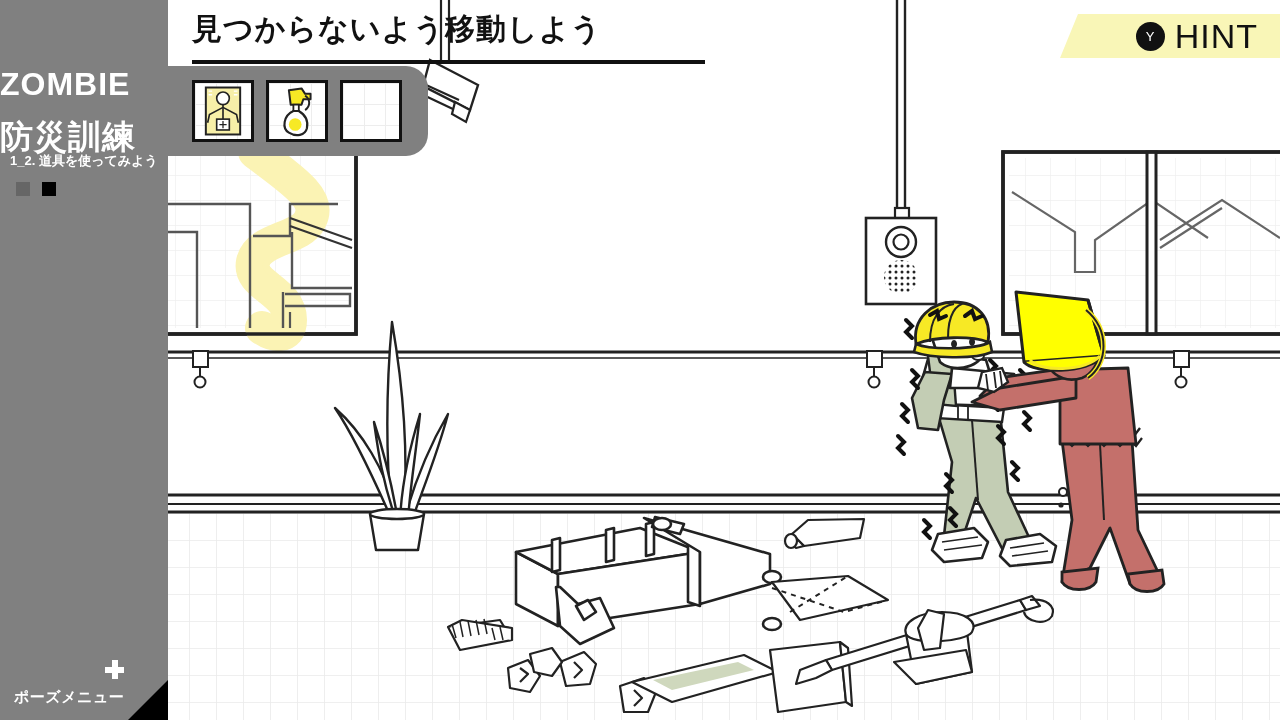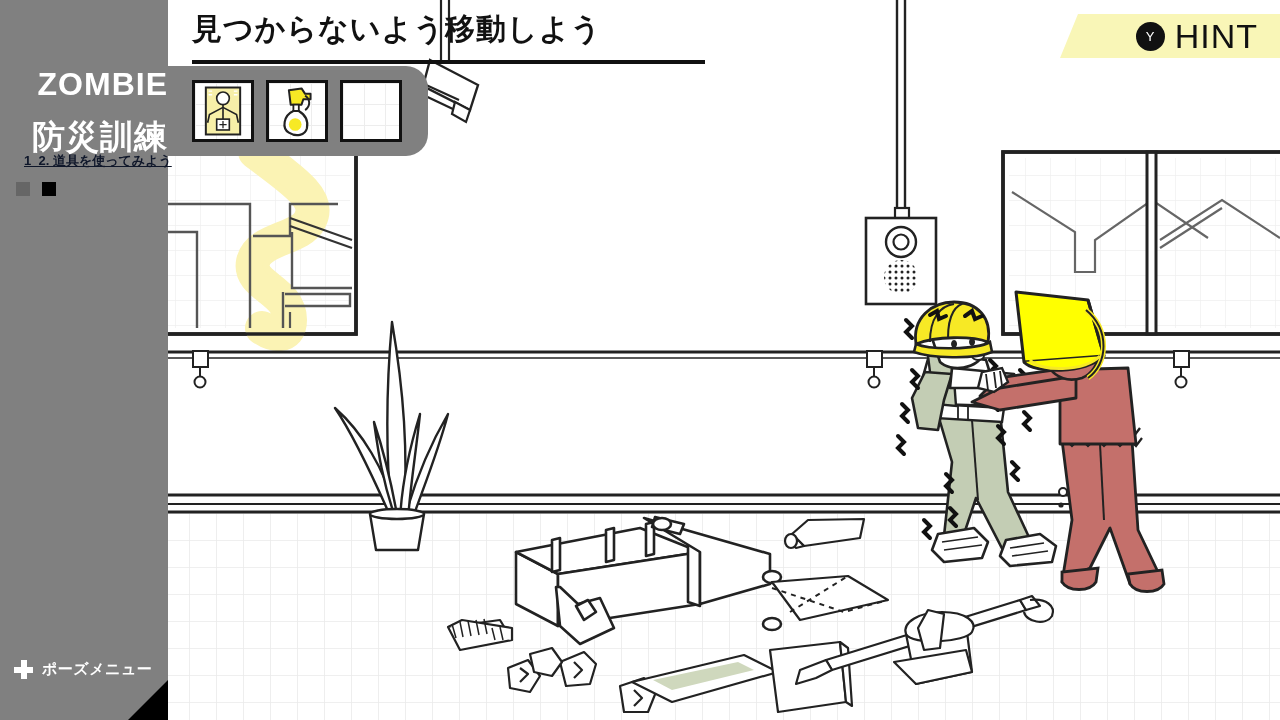--- a/index.html
+++ b/index.html
@@ -6,28 +6,28 @@
   body{width:1280px;height:720px;overflow:hidden;font-family:"Liberation Sans","DejaVu Sans",sans-serif;}
   #stage{position:relative;width:1280px;height:720px;overflow:hidden;background:#ffffff;}
 
   
   #scene{position:absolute;left:0;top:0;width:1280px;height:720px;}
   .svgfull{position:absolute;left:0;top:0;width:1280px;height:720px;}
 
   
   #sidebar{position:absolute;left:0;top:0;width:168px;height:720px;background:#808080;z-index:40;}
   #sidebar-corner{position:absolute;left:128px;top:680px;width:40px;height:40px;z-index:41;}
-  #logo{position:absolute;left:0;top:68px;width:168px;text-align:right;}
+  #logo{position:absolute;left:0;top:68px;width:168px;text-align:left;}
   .logo-l1,.logo-l2{color:#ffffff;line-height:1;letter-spacing:1px;}
   .logo-l1{font-size:32px;font-weight:700;}
   .logo-l2{font-size:33px;font-weight:700;margin-top:20px;}
-  #chapter{position:absolute;left:24px;top:152px;width:160px;color:#0f172a;font-size:13px;font-weight:700;white-space:nowrap;text-decoration:underline;}
+  #chapter{position:absolute;left:10px;top:152px;width:160px;color:#ffffff;font-size:13px;font-weight:700;white-space:nowrap;}
   #progress{position:absolute;left:16px;top:182px;display:flex;gap:12px;align-items:center;}
   .pdot{width:14px;height:14px;display:block;}
-  #pause{position:absolute;left:14px;top:660px;display:flex;align-items:flex-start;gap:9px;}
+  #pause{position:absolute;left:14px;top:660px;display:flex;align-items:flex-end;gap:9px;flex-direction:column;}
   #pause .plus{position:relative;width:19px;height:19px;display:block;}
   #pause .plus:before,#pause .plus:after{content:"";position:absolute;background:#fff;}
   #pause .plus:before{left:0;top:6.5px;width:19px;height:6px;}
   #pause .plus:after{top:0;left:6.5px;height:19px;width:6px;}
   #pause .ptxt{color:#ffffff;font-size:15px;font-weight:700;letter-spacing:.5px;}
 
   
   #objective{position:absolute;left:192px;top:14px;z-index:30;}
   #objective .otxt{font-size:30px;font-weight:700;color:#111;letter-spacing:1px;white-space:nowrap;line-height:1;text-align:center;}
   #objective .oline{position:absolute;left:0;top:46px;width:513px;height:4px;background:#111;}

